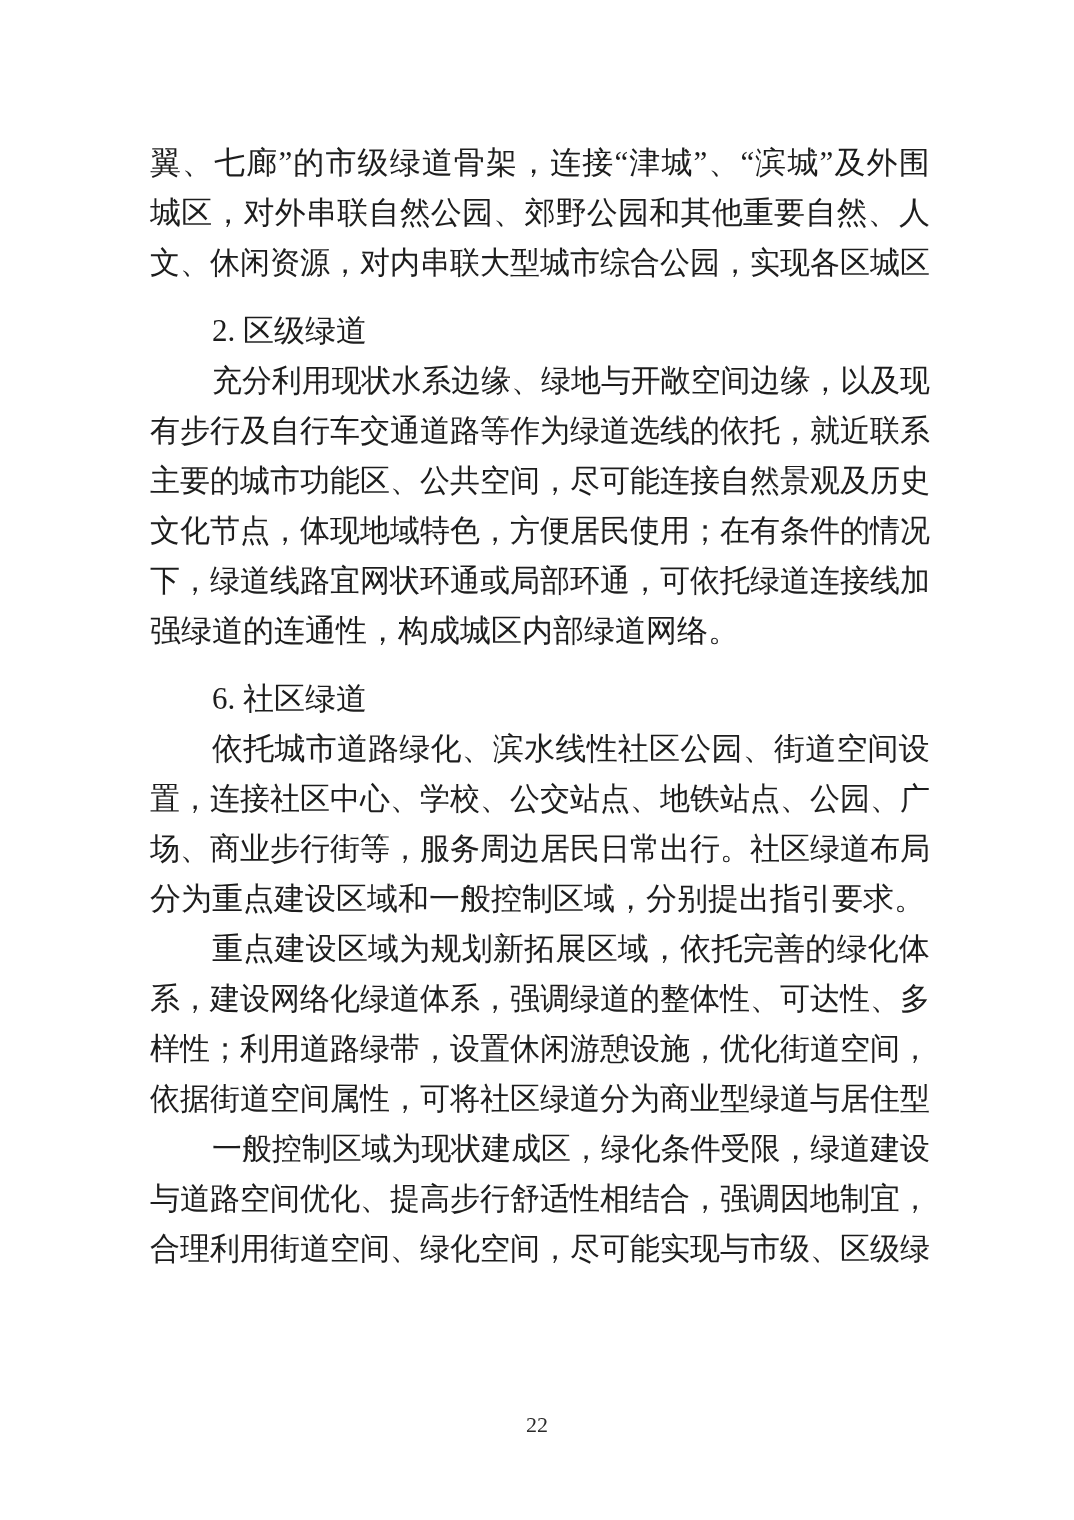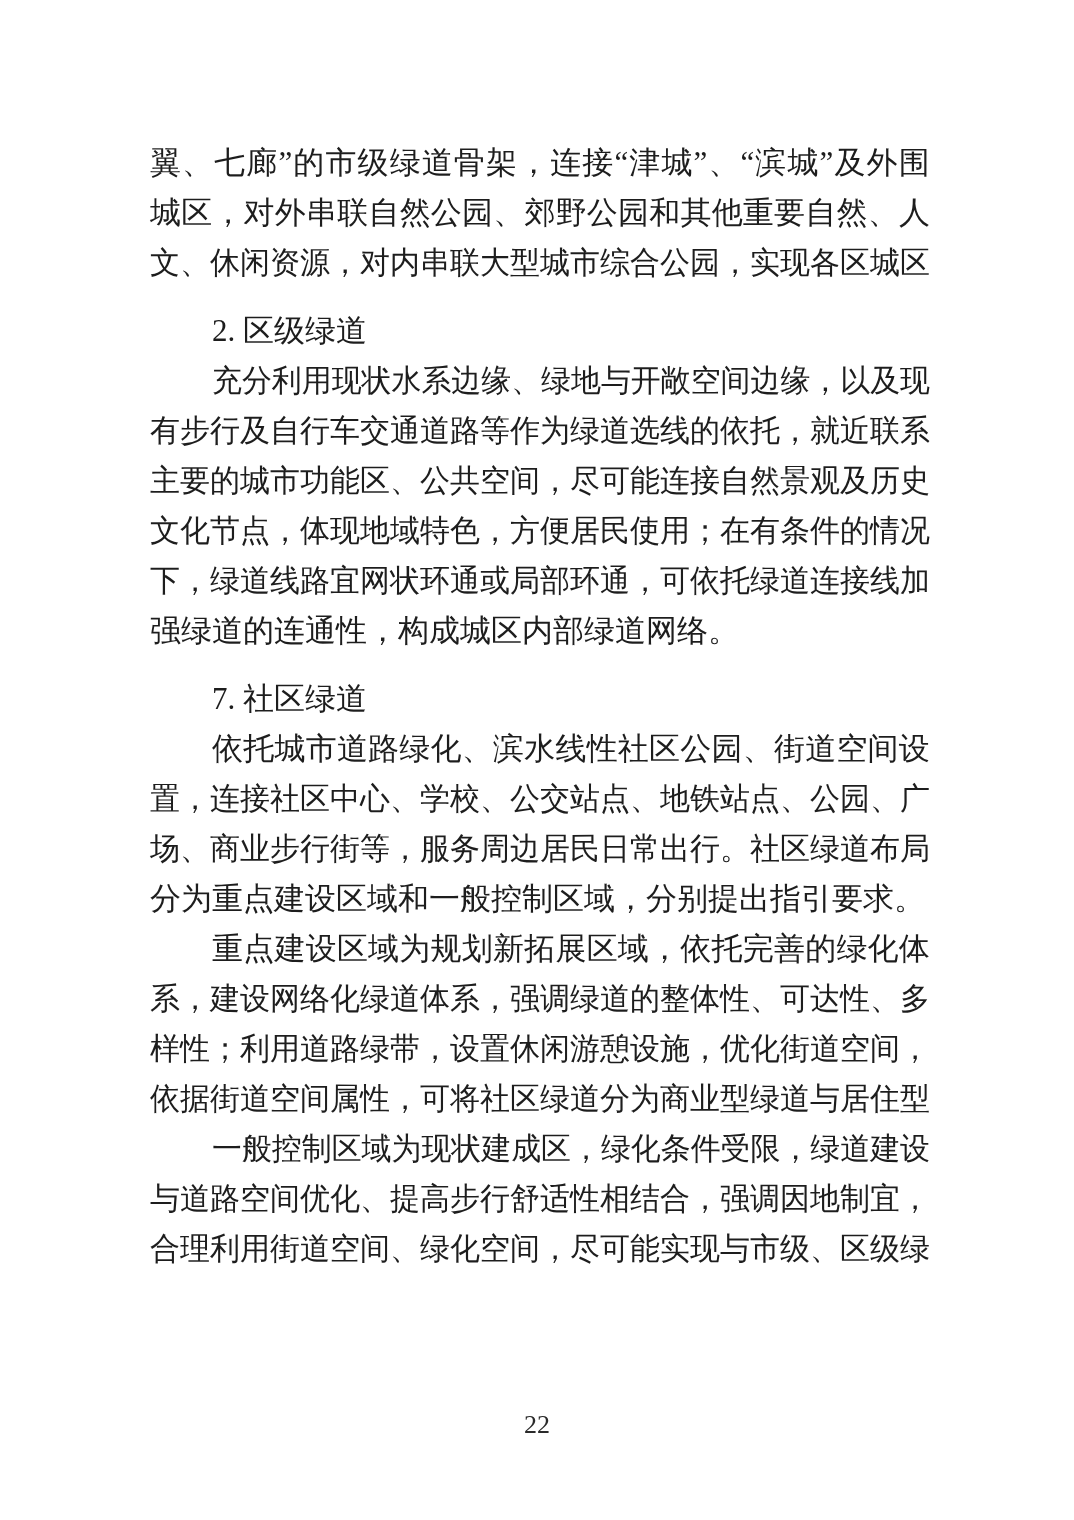--- a/index.html
+++ b/index.html
@@ -44,21 +44,21 @@
   .line .row span {
     display: inline-block;
     flex: 0 0 auto;
   }
   .page-number {
     position: absolute;
     top: 1410px;
     left: 0;
     width: 100%;
     text-align: center;
-    font-size: 26px;
+    font-size: 22px;
     line-height: 30px;
     color: #2a2a2a;
     font-family: "Liberation Serif", "DejaVu Serif", serif;
   }
 </style>
 </head>
 <body>
 
 <div class="page">
   <div class="text-block" id="doc-lines">
@@ -295,21 +295,21 @@
           <span>托</span>
           <span>绿</span>
           <span>道</span>
           <span>连</span>
           <span>接</span>
           <span>线</span>
           <span>加</span>
         </span>
       </div>
       <div class="line">强绿道的连通性，构成城区内部绿道网络。</div>
-      <div class="line indent heading">7. 社区绿道</div>
+      <div class="line indent heading">6. 社区绿道</div>
       <div class="line indent">
         <span class="row">
           <span>依</span>
           <span>托</span>
           <span>城</span>
           <span>市</span>
           <span>道</span>
           <span>路</span>
           <span>绿</span>
           <span>化</span>

